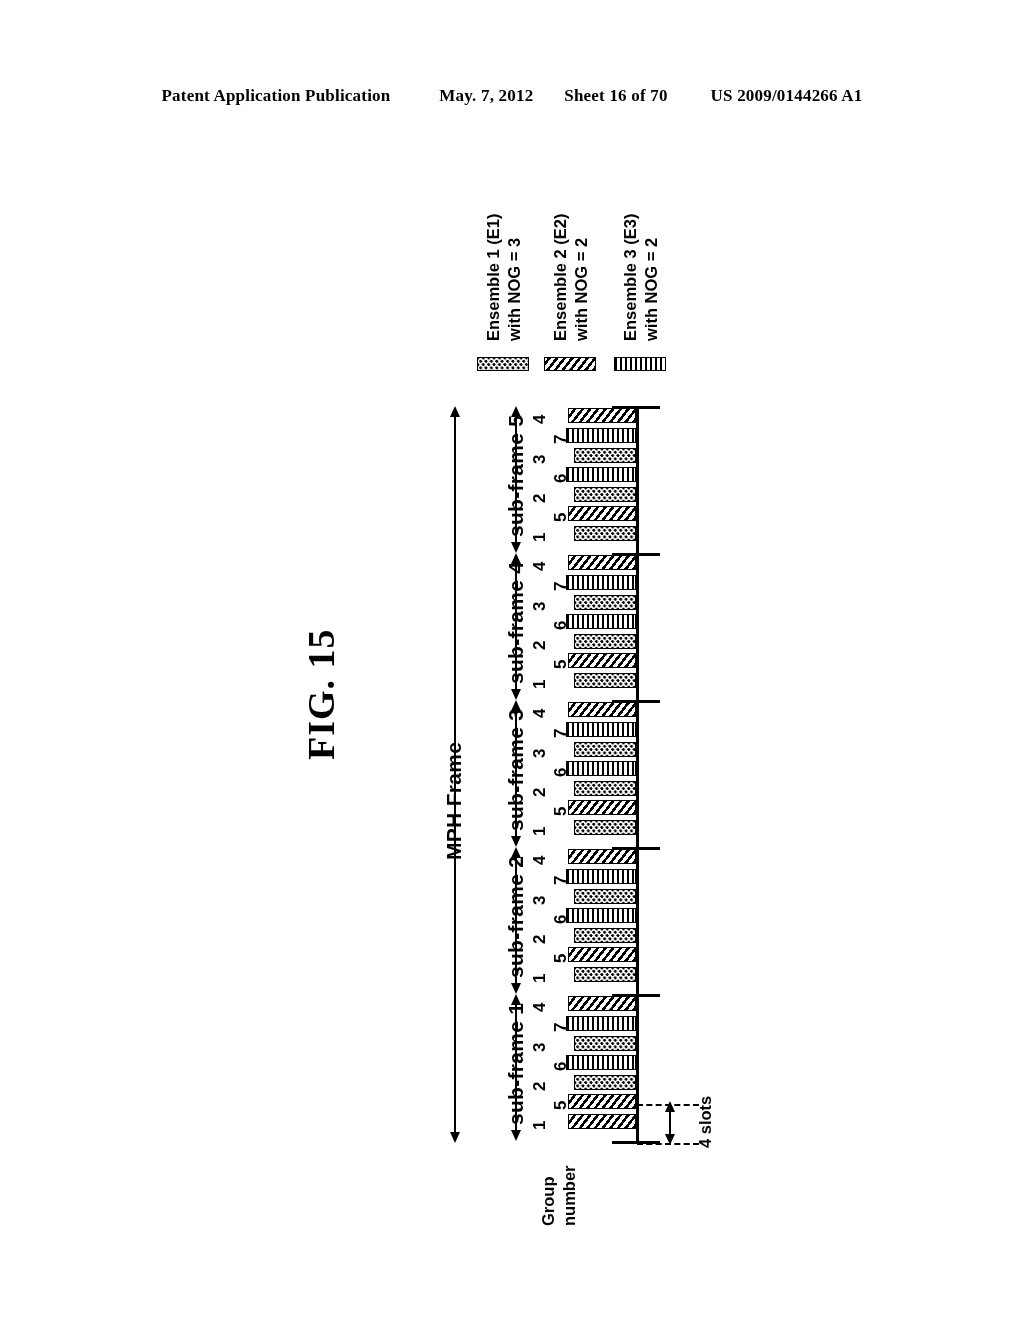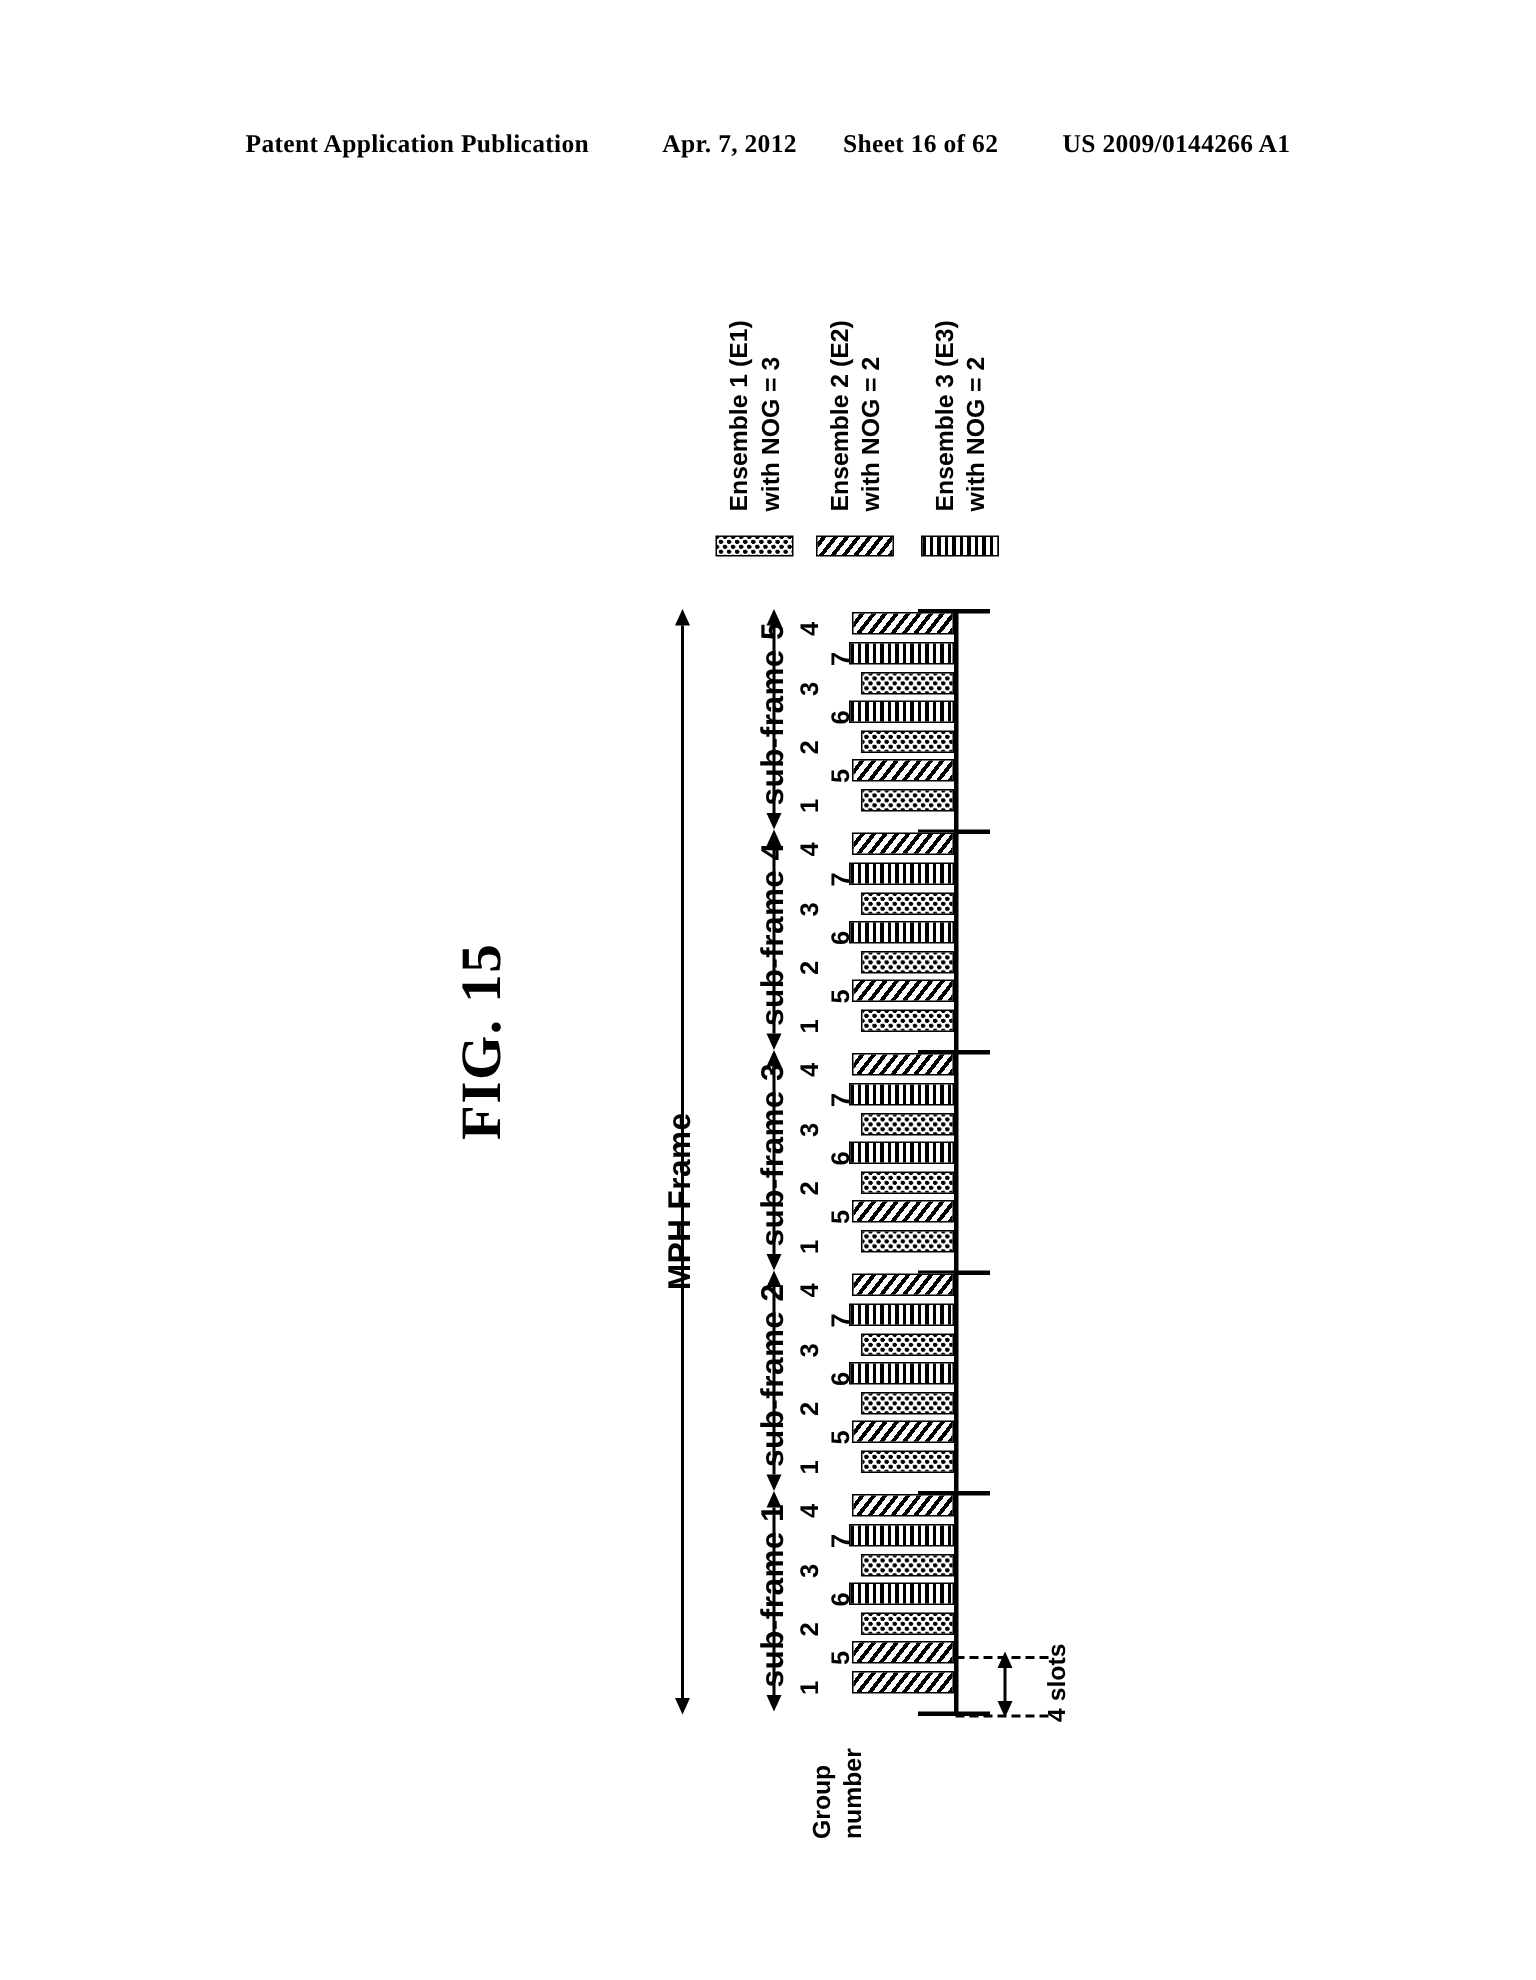--- a/index.html
+++ b/index.html
@@ -175,23 +175,23 @@
     height: 0;
     border-top: 2px dashed #000;
   }
 </style>
 </head>
 <body>
 
 <div class="page-header">
   <span>Patent Application Publication</span>
   <span class="hdr-gap-1"></span>
-  <span>Apr. 7, 2012</span>
+  <span>May. 7, 2012</span>
   <span class="hdr-gap-2"></span>
-  <span>Sheet 16 of 62</span>
+  <span>Sheet 16 of 70</span>
   <span class="hdr-gap-3"></span>
   <span>US 2009/0144266 A1</span>
 </div>
 
 <div class="figure">
 
   <div class="rot fig-title" style="left:302px; top:760px;">FIG. 15</div>
 
   <div>
 

